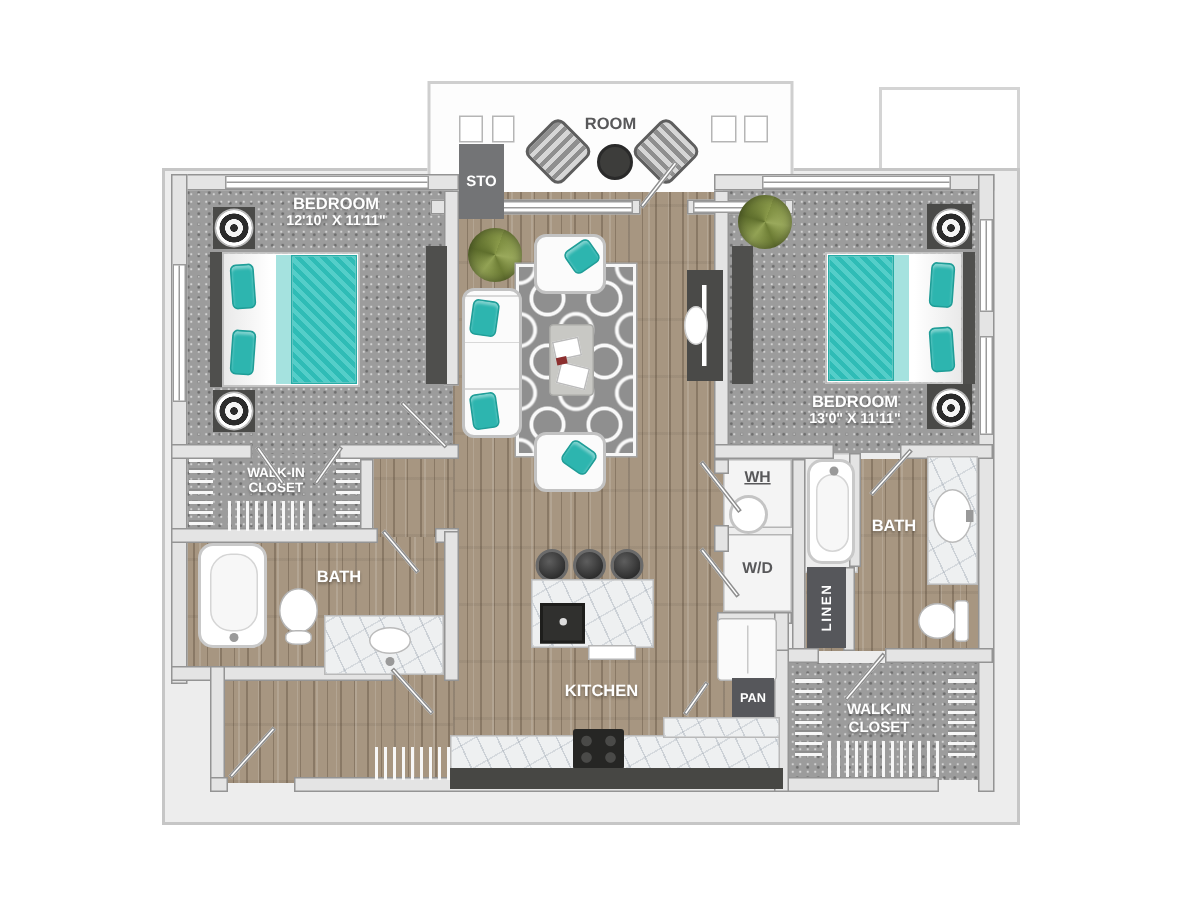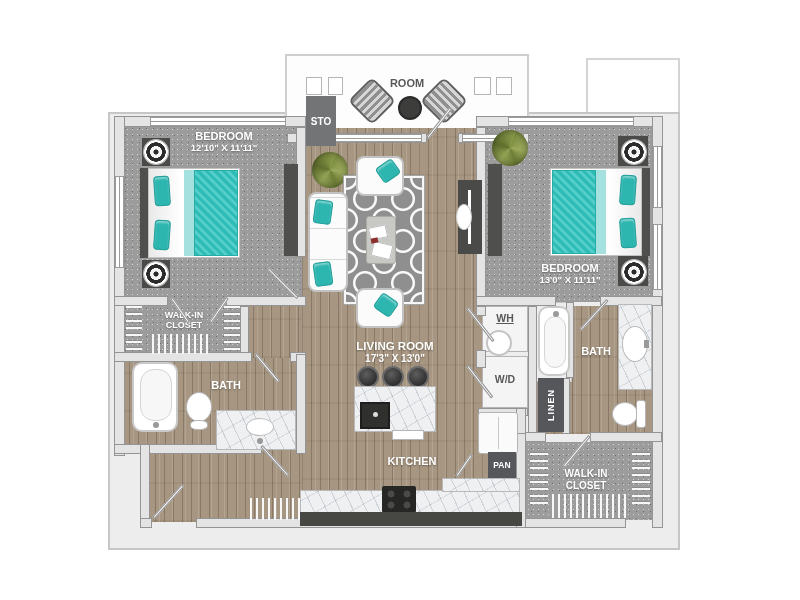--- a/index.html
+++ b/index.html
@@ -188,41 +188,37 @@
   <div class="abs pillow" style="left:378px;top:162px;width:20px;height:18px;transform:rotate(-35deg);"></div>
   <div class="abs chair" style="left:356px;top:288px;width:48px;height:40px;"></div>
   <div class="abs pillow" style="left:376px;top:296px;width:20px;height:18px;transform:rotate(35deg);"></div>
   <div class="abs" style="left:366px;top:216px;width:30px;height:48px;background:#c8c8c4;border:1px solid #a9a9a6;border-radius:3px;"></div>
   <div class="abs" style="left:369px;top:226px;width:18px;height:13px;background:#fff;border:1px solid #bbb;transform:rotate(-12deg);"></div>
   <div class="abs" style="left:372px;top:243px;width:20px;height:15px;background:#fff;border:1px solid #bbb;transform:rotate(14deg);"></div>
   <div class="abs" style="left:371px;top:238px;width:7px;height:5px;background:#8c2f2f;transform:rotate(-12deg);"></div>
   <div class="abs darkfurn" style="left:458px;top:180px;width:24px;height:74px;"></div>
   <div class="abs" style="left:468px;top:190px;width:3px;height:54px;background:#fff;"></div>
   <div class="abs" style="left:456px;top:204px;width:16px;height:26px;background:#fff;border:1px solid #ccc;border-radius:50%;"></div>
-  <div class="abs lbl" style="left:335px;top:340px;width:120px;">
-    <div style="font-size:11.5px;">LIVING ROOM</div>
-    <div class="dims" style="font-size:10px;">17'3" X 13'0"</div>
-  </div>
 
   <div class="abs stool" style="left:357px;top:366px;width:22px;height:22px;"></div>
   <div class="abs stool" style="left:382px;top:366px;width:22px;height:22px;"></div>
   <div class="abs stool" style="left:407px;top:366px;width:22px;height:22px;"></div>
   <div class="abs marble" style="left:354px;top:386px;width:82px;height:46px;"></div>
   <div class="abs" style="left:360px;top:402px;width:30px;height:27px;background:#30302e;border:2px solid #1e1e1c;">
     <div class="abs" style="left:11px;top:8px;width:5px;height:5px;background:#ddd;border-radius:50%;"></div>
   </div>
   <div class="abs white-fix" style="left:392px;top:430px;width:32px;height:10px;"></div>
   <div class="abs marble" style="left:300px;top:490px;width:220px;height:24px;"></div>
   <div class="abs marble" style="left:442px;top:478px;width:78px;height:14px;"></div>
   <div class="abs" style="left:382px;top:486px;width:34px;height:27px;background:#262624;border-radius:2px;
        background-image:radial-gradient(circle at 9px 8px,#4a4a48 3.2px,transparent 3.8px),radial-gradient(circle at 25px 8px,#4a4a48 3.2px,transparent 3.8px),radial-gradient(circle at 9px 19px,#4a4a48 3.2px,transparent 3.8px),radial-gradient(circle at 25px 19px,#4a4a48 3.2px,transparent 3.8px);"></div>
   <div class="abs" style="left:300px;top:512px;width:222px;height:14px;background:#474744;"></div>
   <div class="abs white-fix" style="left:478px;top:412px;width:40px;height:42px;border-radius:3px;background:#fafafa;
        background-image:linear-gradient(#c9c9c9,#c9c9c9);background-size:1px 80%;background-position:center;background-repeat:no-repeat;"></div>
-  <div class="abs lbl" style="left:358px;top:455px;width:108px;font-size:11px;">KITCHEN</div>
+  <div class="abs lbl" style="left:358px;top:455px;width:86px;font-size:11px;">KITCHEN</div>
 
   <div class="abs lbl-dark" style="left:482px;top:312px;width:46px;font-size:10.5px;text-decoration:underline;">WH</div>
   <div class="abs" style="left:486px;top:330px;width:26px;height:26px;border-radius:50%;background:#fff;border:2px solid #c4c4c4;"></div>
   <div class="abs lbl-dark" style="left:482px;top:373px;width:46px;font-size:10.5px;">W/D</div>
   <div class="abs darkbox" style="left:538px;top:378px;width:26px;height:54px;font-size:9px;">
     <span style="writing-mode:vertical-rl;transform:rotate(180deg);letter-spacing:1px;">LINEN</span>
   </div>
   <div class="abs darkbox" style="left:488px;top:452px;width:28px;height:26px;font-size:8.5px;">
     <span>PAN</span>
   </div>

